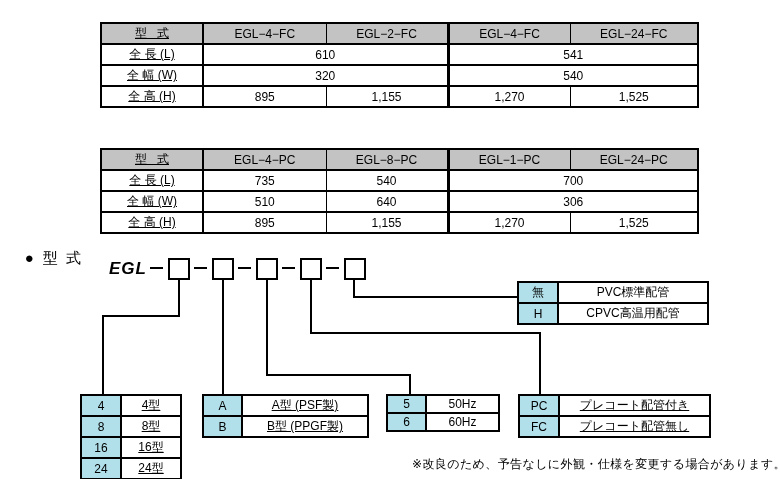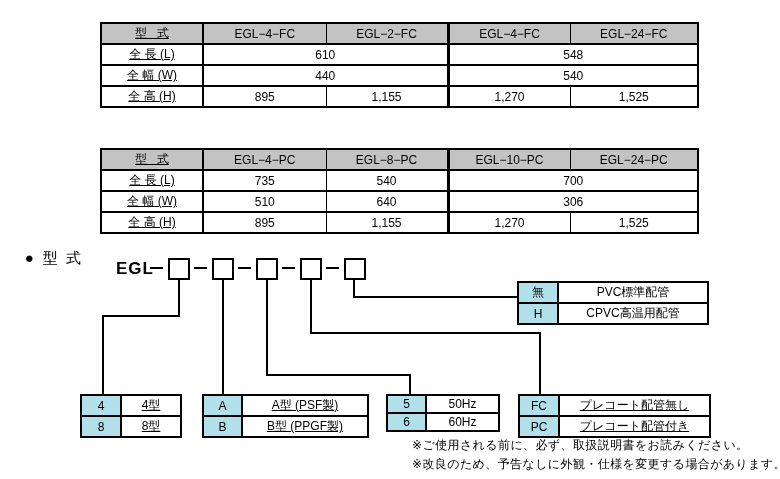--- a/index.html
+++ b/index.html
@@ -73,25 +73,25 @@
       <tr>
         <td class="hdr label-col u">型   式</td>
         <td class="hdr">EGL−4−FC</td>
         <td class="hdr">EGL−2−FC</td>
         <td class="hdr mid-l">EGL−4−FC</td>
         <td class="hdr">EGL−24−FC</td>
       </tr>
       <tr>
         <td class="label-col u">全 長 (L)</td>
         <td colspan="2">610</td>
-        <td colspan="2" class="mid-l">548</td>
+        <td colspan="2" class="mid-l">541</td>
       </tr>
       <tr>
         <td class="label-col u">全 幅 (W)</td>
-        <td colspan="2">440</td>
+        <td colspan="2">320</td>
         <td colspan="2" class="mid-l">540</td>
       </tr>
       <tr>
         <td class="label-col u">全 高 (H)</td>
         <td>895</td>
         <td>1,155</td>
         <td class="mid-l">1,270</td>
         <td>1,525</td>
       </tr>
     </tbody>
@@ -107,21 +107,21 @@
         <col style="width:123px">
         <col style="width:122px">
         <col style="width:122px">
         <col style="width:128px">
       </colgroup>
     <tbody>
       <tr>
         <td class="hdr label-col u">型   式</td>
         <td class="hdr">EGL−4−PC</td>
         <td class="hdr">EGL−8−PC</td>
-        <td class="hdr mid-l">EGL−10−PC</td>
+        <td class="hdr mid-l">EGL−1−PC</td>
         <td class="hdr">EGL−24−PC</td>
       </tr>
       <tr>
         <td class="label-col u">全 長 (L)</td>
         <td>735</td>
         <td>540</td>
         <td colspan="2" class="mid-l">700</td>
       </tr>
       <tr>
         <td class="label-col u">全 幅 (W)</td>
@@ -136,21 +136,21 @@
         <td class="mid-l">1,270</td>
         <td>1,525</td>
       </tr>
     </tbody>
   </table>
 
   <div class="heading" style="left:8px; top:232px;">
     <span class="bullet">●</span><span>型  式</span>
   </div>
 
-  <div class="egl-label" style="left:116px; top:259px;">EGL</div>
+  <div class="egl-label" style="left:109px; top:259px;font-style:italic;">EGL</div>
 
   <div class="dash" style="left:150px; top:267px;"></div>
   <div class="code-box" style="left:168px; top:258px;"></div>
   <div class="dash" style="left:194px; top:267px;"></div>
   <div class="code-box" style="left:212px; top:258px;"></div>
   <div class="dash" style="left:238px; top:267px;"></div>
   <div class="code-box" style="left:256px; top:258px;"></div>
   <div class="dash" style="left:282px; top:267px;"></div>
   <div class="code-box" style="left:300px; top:258px;"></div>
   <div class="dash" style="left:326px; top:267px;"></div>
@@ -197,20 +197,28 @@
       </colgroup>
     <tbody>
       <tr>
         <td class="code-cell">4</td>
         <td class="u">4型</td>
       </tr>
       <tr>
         <td class="code-cell">8</td>
         <td class="u">8型</td>
       </tr>
+      <tr>
+        <td class="code-cell">16</td>
+        <td class="u">16型</td>
+      </tr>
+      <tr>
+        <td class="code-cell">24</td>
+        <td class="u">24型</td>
+      </tr>
     </tbody>
   </table>
 
   <table class="opt-table" style="left:202px; top:394px;">
     <colgroup>
         <col style="width:39px">
         <col style="width:126px">
       </colgroup>
     <tbody>
       <tr>
@@ -241,26 +249,25 @@
     </tbody>
   </table>
 
   <table class="opt-table" style="left:518px; top:394px;">
     <colgroup>
         <col style="width:40px">
         <col style="width:151px">
       </colgroup>
     <tbody>
       <tr>
+        <td class="code-cell">PC</td>
+        <td class="u">プレコート配管付き</td>
+      </tr>
+      <tr>
         <td class="code-cell">FC</td>
         <td class="u">プレコート配管無し</td>
       </tr>
-      <tr>
-        <td class="code-cell">PC</td>
-        <td class="u">プレコート配管付き</td>
-      </tr>
-    </tbody>
-  </table>
-
-  <div class="note" style="left:412px; top:437px;">※ご使用される前に、必ず、取扱説明書をお読みください。</div>
+    </tbody>
+  </table>
+
   <div class="note" style="left:412px; top:456px;">※改良のため、予告なしに外観・仕様を変更する場合があります。</div>
 
 </div>
 
 </body></html>

